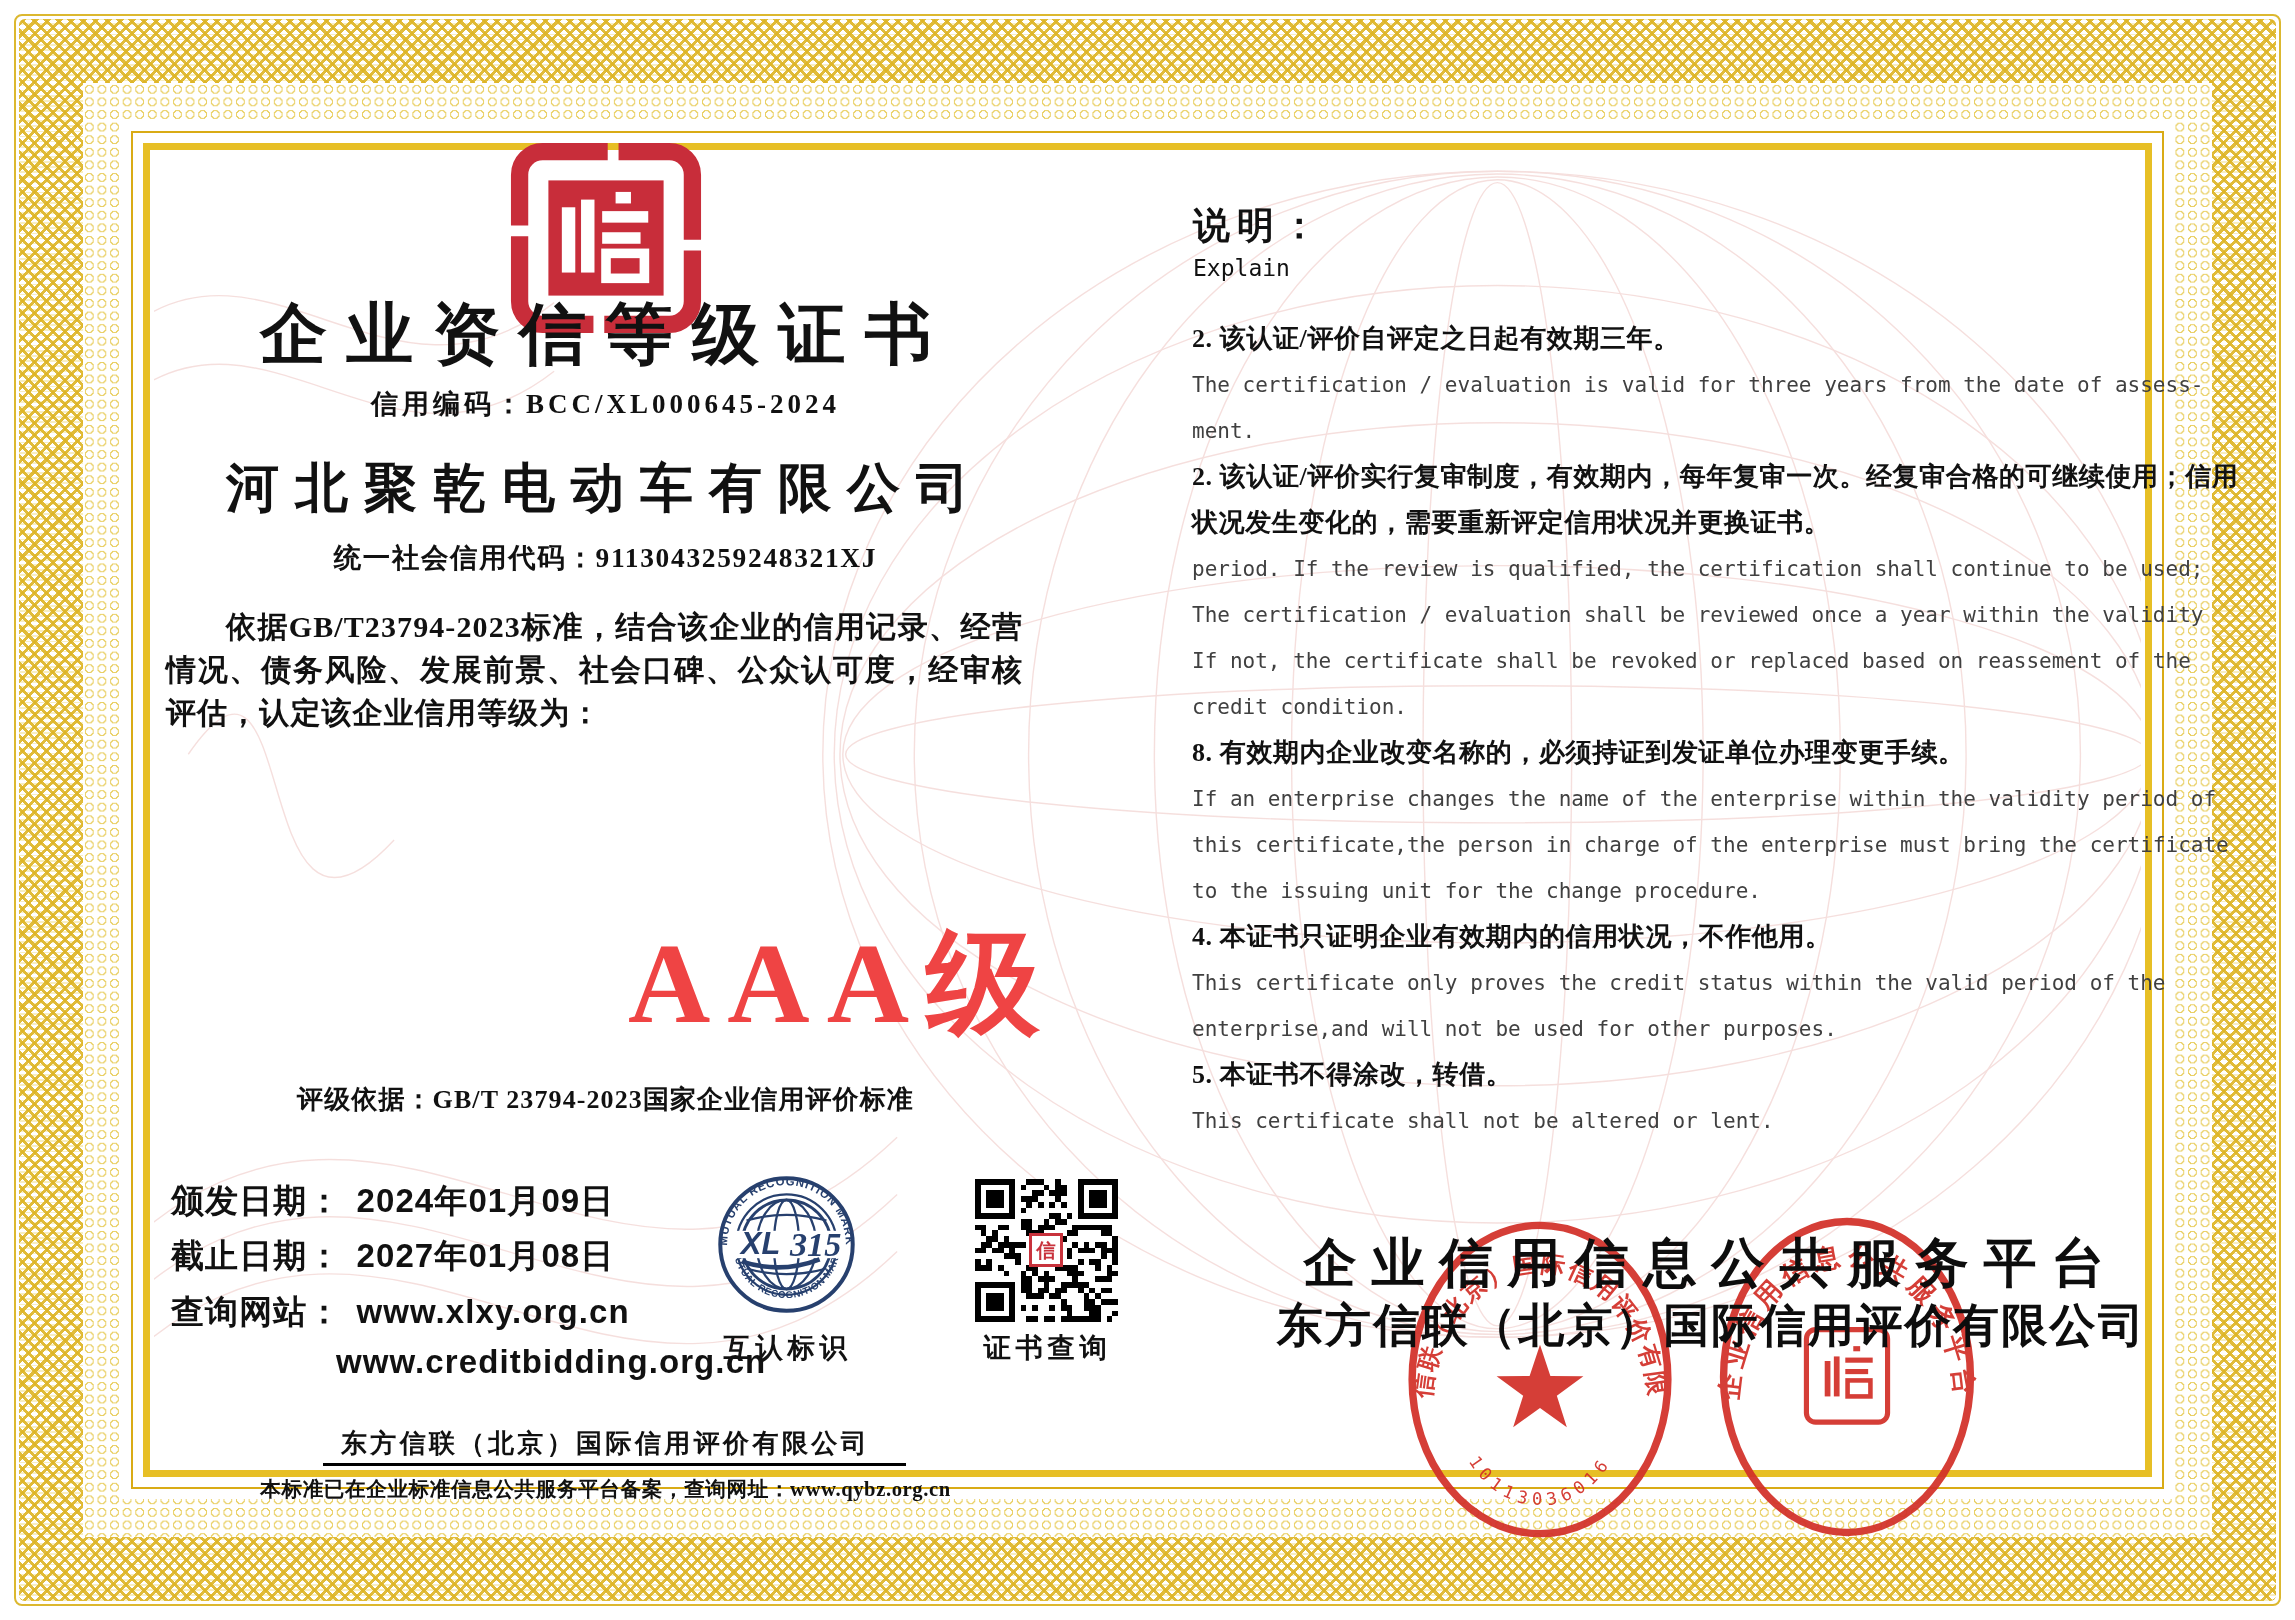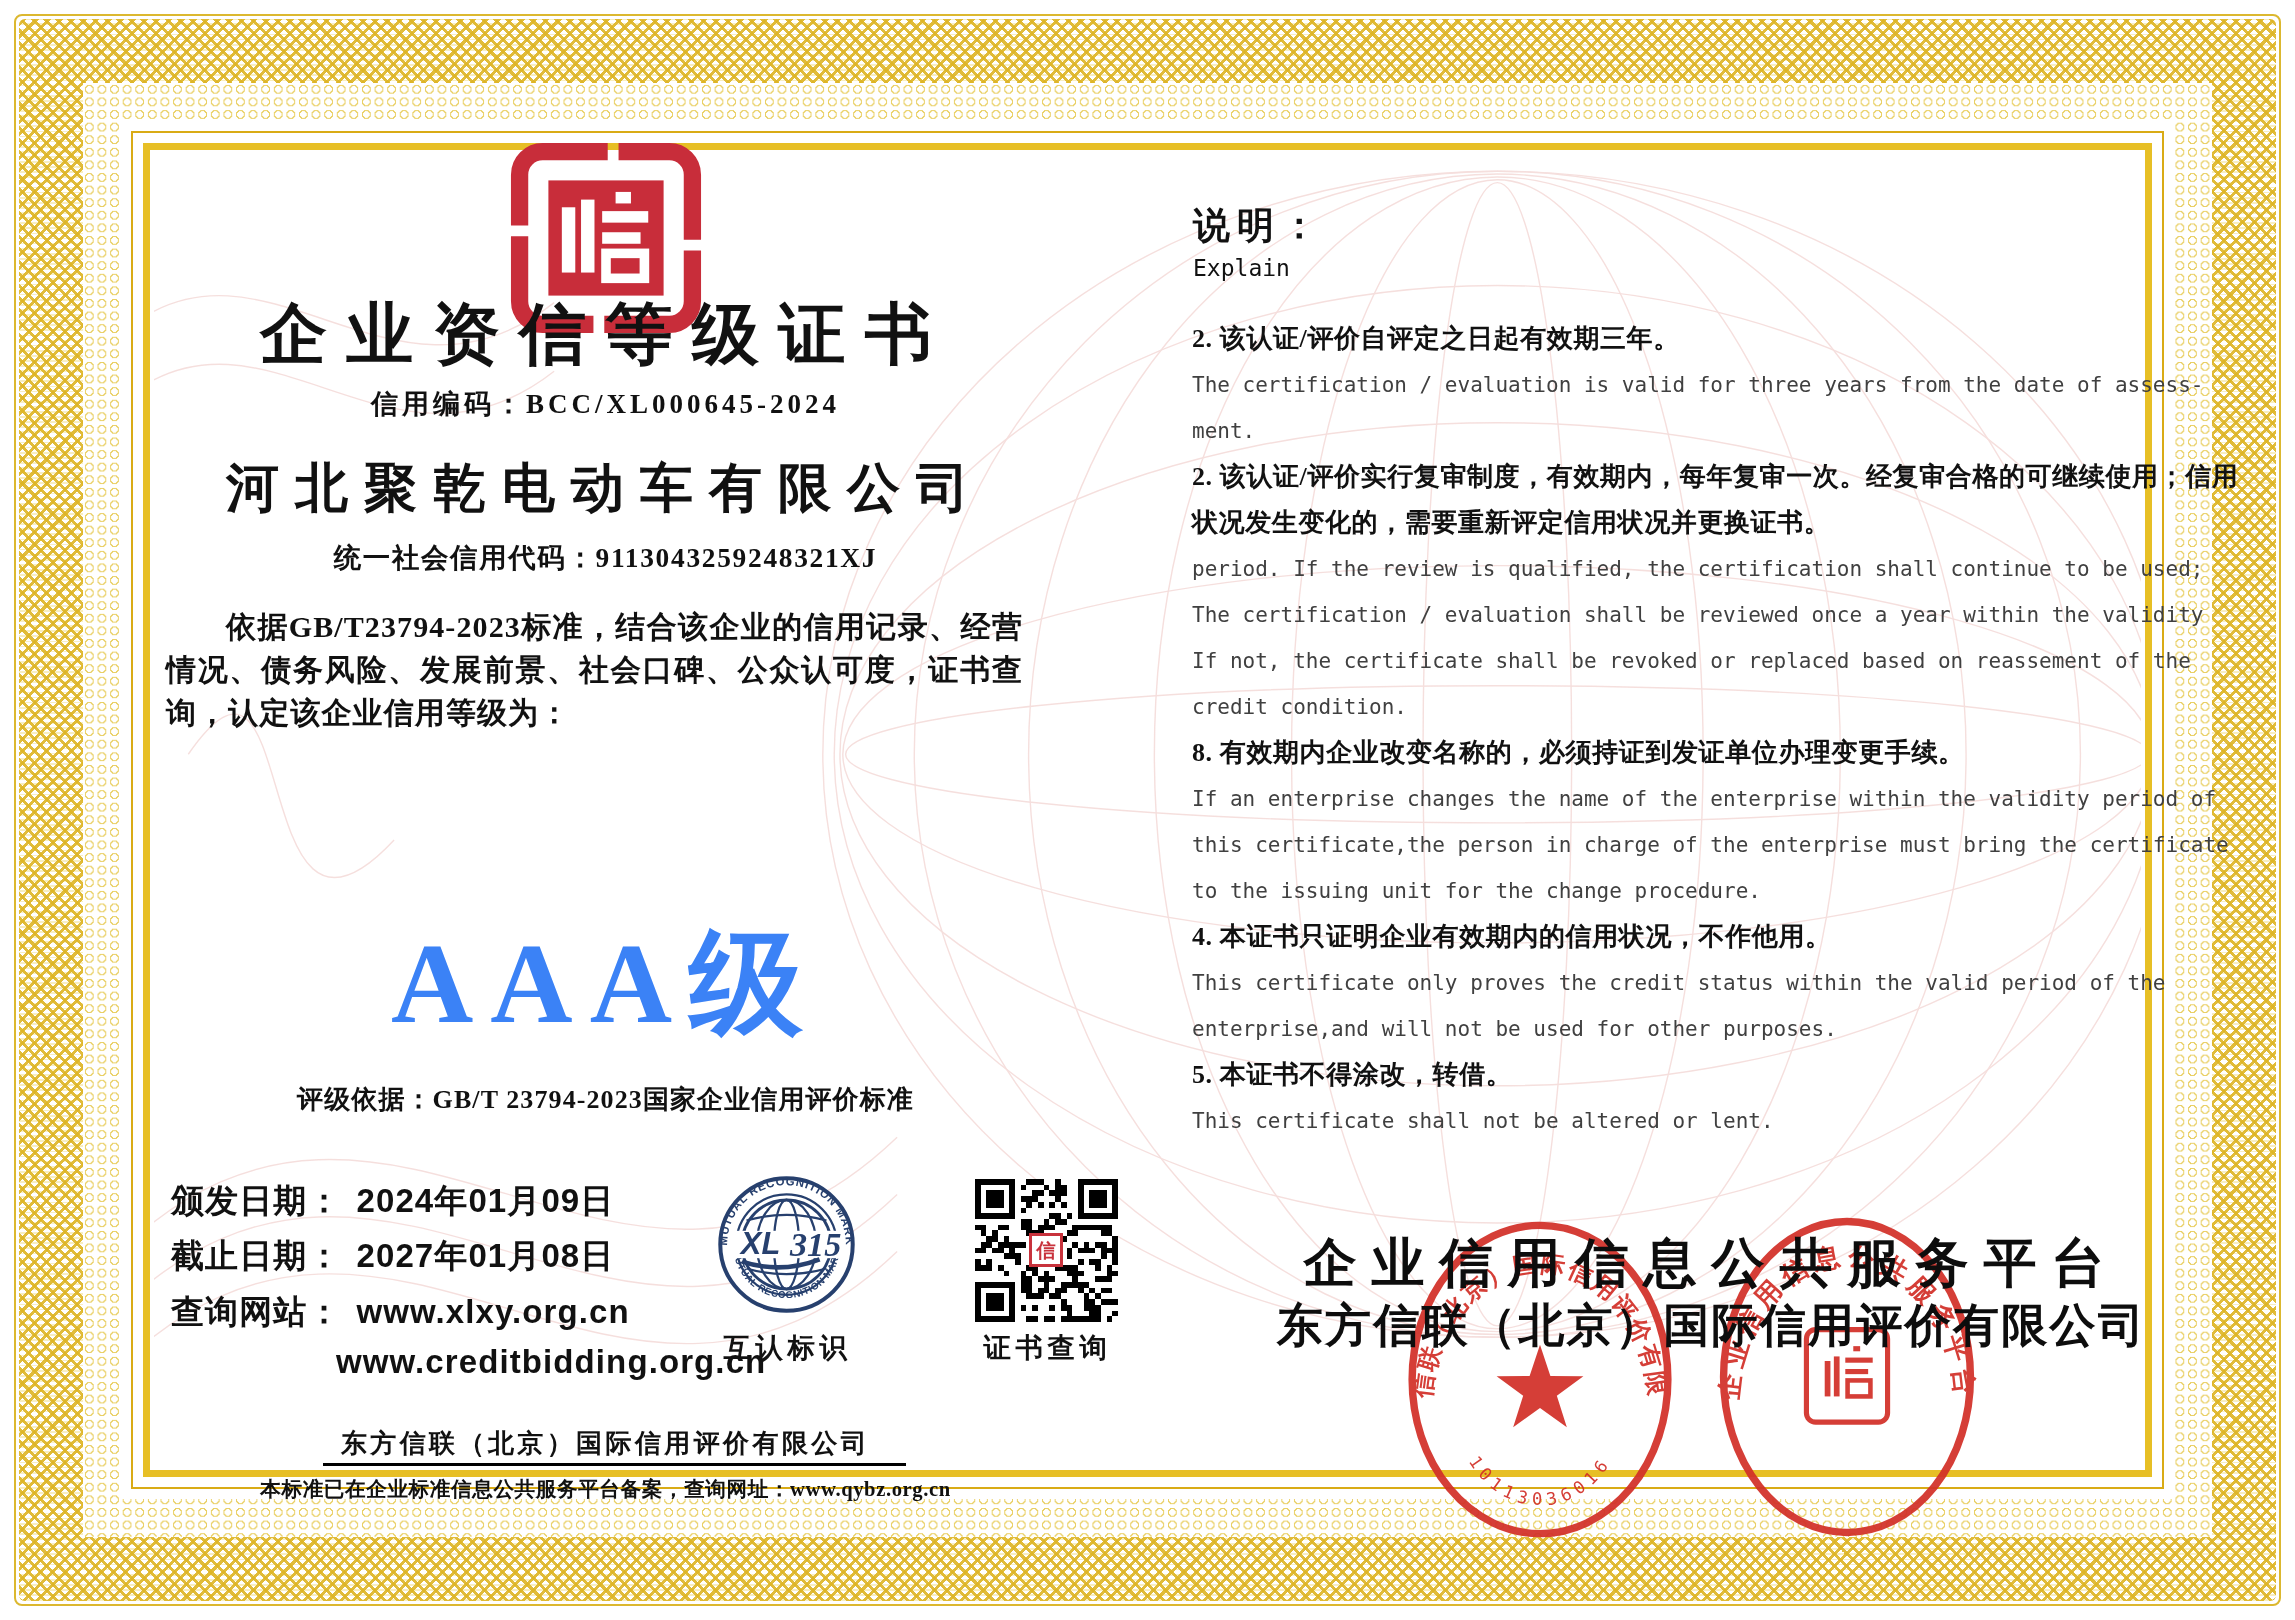--- a/index.html
+++ b/index.html
@@ -30,22 +30,22 @@
   .title{left:154px;top:289px;width:903px;text-align:center;font-size:67px;font-weight:900;
          letter-spacing:19.4px;z-index:2;}
   .credit-code{left:154px;top:386px;width:903px;text-align:center;font-size:27px;font-weight:700;
          letter-spacing:4px;z-index:2;}
   .company{left:154px;top:453px;width:903px;text-align:center;font-size:53px;font-weight:900;
          letter-spacing:16px;z-index:2;}
   .uscc{left:154px;top:540px;width:903px;text-align:center;font-size:27.4px;font-weight:700;
          letter-spacing:1.7px;z-index:2;}
   .basis{left:166px;top:605px;width:857px;font-size:30px;font-weight:700;line-height:43px;
          text-indent:2em;letter-spacing:1.1px;text-align:justify;z-index:2;}
-  .rating{left:154px;top:921px;width:903px;text-align:center;font-size:114px;line-height:126px;
-         font-weight:900;color:#3b82f6;letter-spacing:17px;z-index:2;}
+  .rating{left:154px;top:921px;width:903px;text-align:right;font-size:114px;line-height:126px;
+         font-weight:900;color:#ef4444;letter-spacing:17px;z-index:2;}
   .rating-basis{left:154px;top:1082px;width:903px;text-align:center;font-size:26px;font-weight:700;
          letter-spacing:1.1px;z-index:2;}
 
   .detail-row{left:171px;width:800px;font-family:"Liberation Sans","DejaVu Sans",sans-serif;
          font-size:33px;font-weight:700;letter-spacing:1.1px;z-index:2;white-space:nowrap;}
   .detail-row .val{margin-left:15px;text-align:right;}
   .row1{top:1179px;} .row2{top:1234px;} .row3{top:1290px;}
   .row4{top:1343px;padding-left:165px;}
 
   .xl315{left:718px;top:1176px;width:137px;height:137px;z-index:2;}
@@ -122,21 +122,21 @@
     <rect x="55" y="26" width="8" height="6" fill="#fff"></rect>
     <rect x="48" y="36" width="24" height="6" fill="#fff"></rect>
     <rect x="48" y="47" width="20" height="6" fill="#fff"></rect>
     <rect x="50" y="58" width="20" height="13" fill="none" stroke="#fff" stroke-width="5"></rect>
   </svg>
 
   <div class="abs title">企业资信等级证书</div>
   <div class="abs credit-code">信用编码：BCC/XL000645-2024</div>
   <div class="abs company">河北聚乾电动车有限公司</div>
   <div class="abs uscc">统一社会信用代码：9113043259248321XJ</div>
-  <div class="abs basis">依据GB/T23794-2023标准，结合该企业的信用记录、经营情况、债务风险、发展前景、社会口碑、公众认可度，证书查询，认定该企业信用等级为：</div>
+  <div class="abs basis">依据GB/T23794-2023标准，结合该企业的信用记录、经营情况、债务风险、发展前景、社会口碑、公众认可度，经审核评估，认定该企业信用等级为：</div>
   <div class="abs rating">AAA级</div>
   <div class="abs rating-basis">评级依据：GB/T 23794-2023国家企业信用评价标准</div>
 
   <div class="abs detail-row row1"><span>颁发日期：</span><span class="val">2024年01月09日</span></div>
   <div class="abs detail-row row2"><span>截止日期：</span><span class="val">2027年01月08日</span></div>
   <div class="abs detail-row row3"><span>查询网站：</span><span class="val">www.xlxy.org.cn</span></div>
   <div class="abs detail-row row4"><span>www.creditbidding.org.cn</span></div>
 
   <svg class="abs xl315" viewBox="0 0 240 240">
     <defs>

